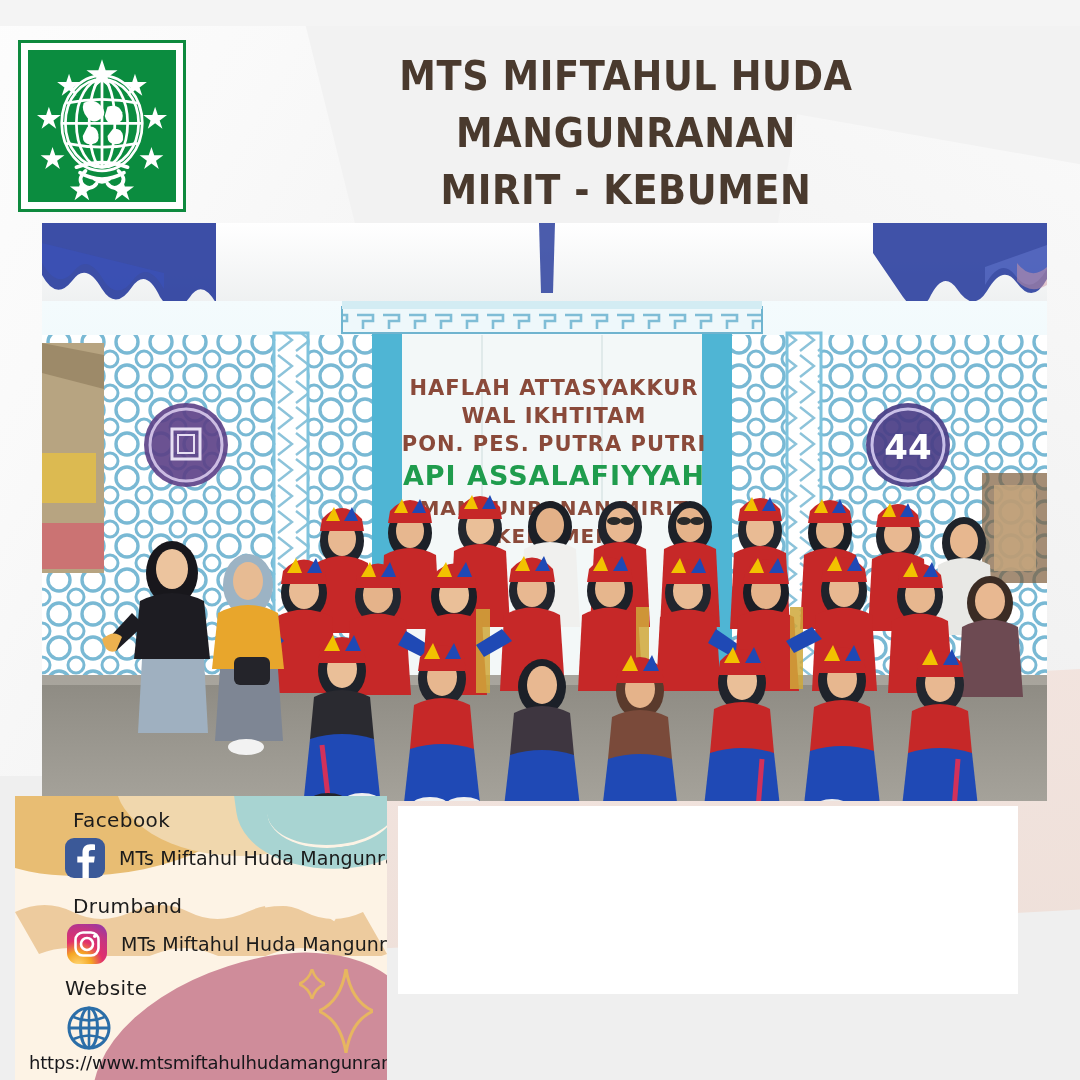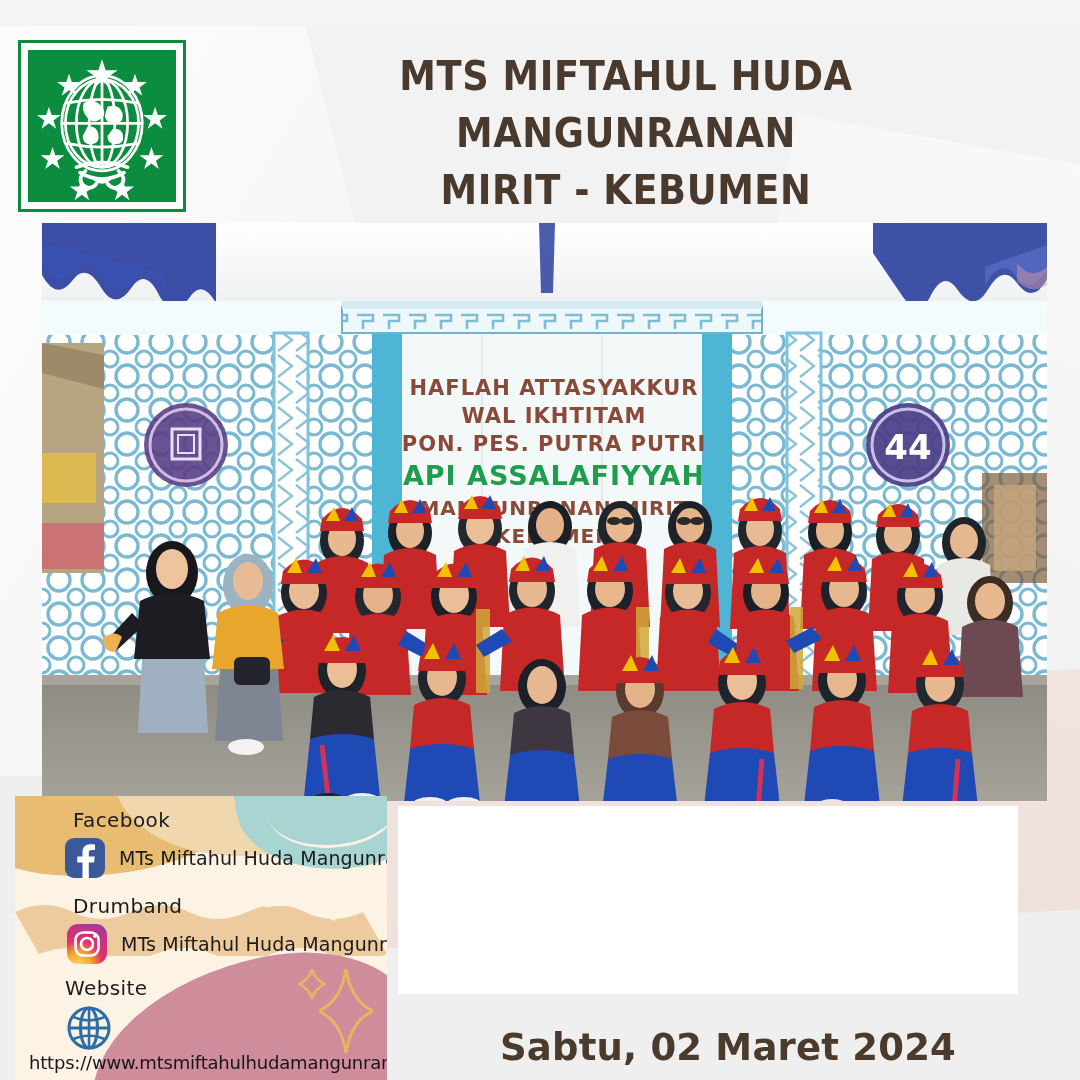--- a/index.html
+++ b/index.html
@@ -531,21 +531,20 @@
         </g>
       </g>
 
       <rect x="0" y="0" width="1005" height="578" fill="url(#ceil)" opacity="0"></rect>
     </svg>
   </div>
 
   <div class="caption-panel"></div>
   <div class="caption-text">
   </div>
-  <div class="event-date">Sabtu, 02 Maret 2024</div>
 
   <div class="social-card">
     <div class="sc-shape-tan"></div>
     <div class="sc-shape-tan2"></div>
     <div class="sc-shape-teal"></div>
     <div class="sc-shape-teal-line"></div>
 
     <svg class="sc-wave" viewBox="0 0 372 60" preserveAspectRatio="none">
       <path d="M0 16 q30 -14 58 0 q28 14 58 0 q30 -14 58 0 q28 14 58 0 q30 -14 58 0 q28 14 58 0 L372 58 q-30 12 -58 0 q-28 -12 -58 0 q-30 12 -58 0 q-28 -12 -58 0 q-30 12 -58 0 q-28 -12 -58 0 Z" fill="#edcb9e"></path>
       <path d="M250 10 q40 -6 70 14" fill="none" stroke="#fdf3e5" stroke-width="3"></path>

